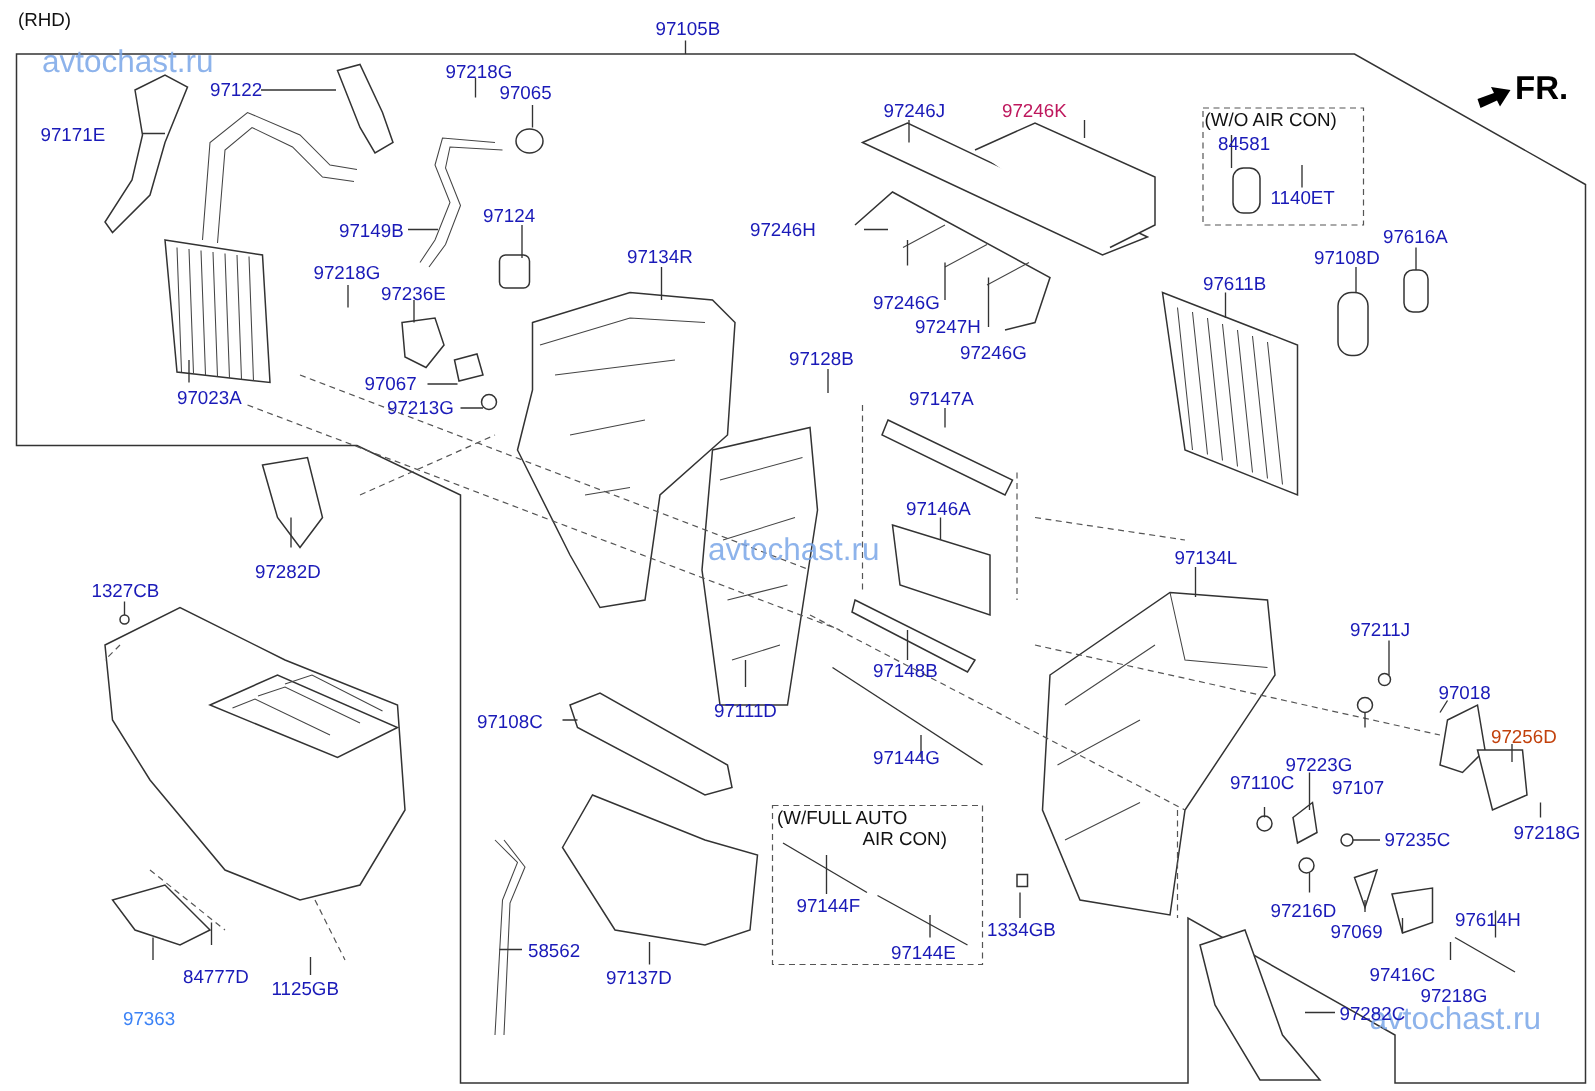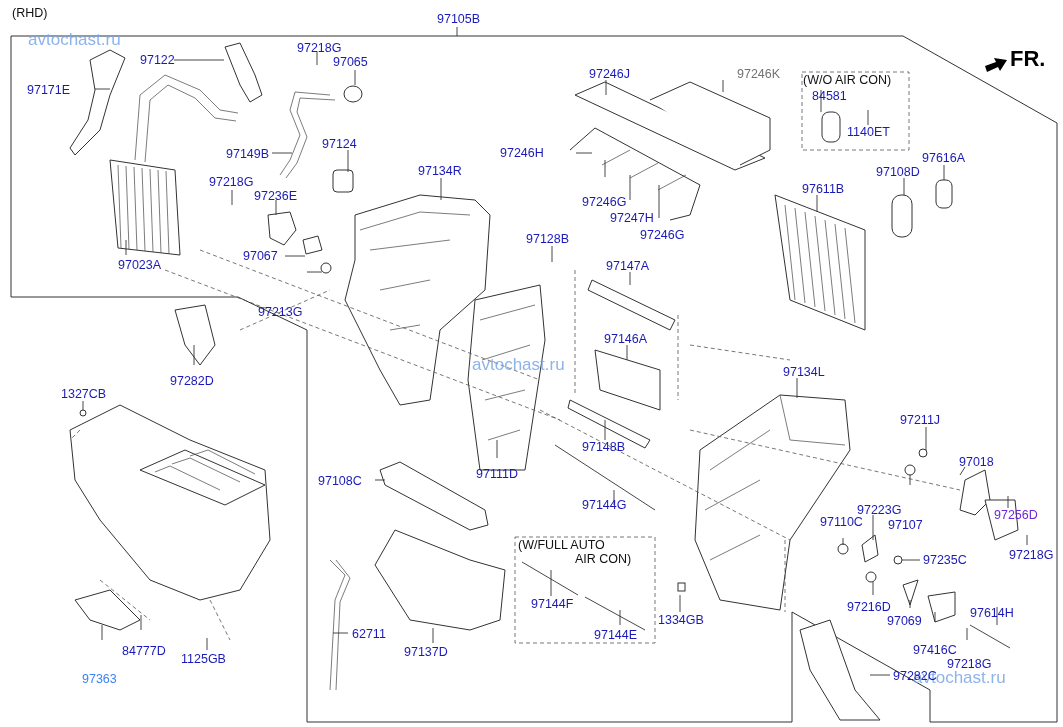--- a/index.html
+++ b/index.html
@@ -2,21 +2,21 @@
 <html><head>
 <meta charset="utf-8">
 <style>
   html, body { margin:0; padding:0; background:#ffffff; }
   body { width:1063px; height:727px; position:relative; overflow:hidden;
          font-family:"Liberation Sans", sans-serif; }
   #stage { position:absolute; left:0; top:0; width:1063px; height:566px; }
   .lbl { position:absolute; font-size:12.5px; color:#1a1ab8; white-space:nowrap;
          line-height:14px; cursor:pointer; }
   .note { position:absolute; font-size:12.5px; color:#111; white-space:nowrap; line-height:14px; }
-  .wm { position:absolute; font-size:17px; color:#7aa6e8; opacity:0.85; white-space:nowrap; }
+  .wm { position:absolute; font-size:21px; color:#7aa6e8; opacity:0.85; white-space:nowrap; }
   .fr { position:absolute; font-size:22px; font-weight:bold; color:#000; }
   svg { position:absolute; left:0; top:0; }
   .frame { fill:none; stroke:#333; stroke-width:1; }
   .dash { fill:none; stroke:#555; stroke-width:0.8; stroke-dasharray:4 3; }
   .lead { fill:none; stroke:#333; stroke-width:0.9; }
   .part { fill:#fff; stroke:#333; stroke-width:1; }
   .partl { fill:none; stroke:#444; stroke-width:0.7; }
 </style>
 </head>
 <body>
@@ -128,25 +128,25 @@
 <div class="lbl" style="left: 27px; top: 83px; color: rgb(26, 26, 184);">97171E</div>
 <div class="lbl" style="left: 140px; top: 53px; color: rgb(26, 26, 184);">97122</div>
 <div class="lbl" style="left: 297px; top: 41px; color: rgb(26, 26, 184);">97218G</div>
 <div class="lbl" style="left: 333px; top: 55px; color: rgb(26, 26, 184);">97065</div>
 <div class="lbl" style="left: 226px; top: 147px; color: rgb(26, 26, 184);">97149B</div>
 <div class="lbl" style="left: 322px; top: 137px; color: rgb(26, 26, 184);">97124</div>
 <div class="lbl" style="left: 209px; top: 175px; color: rgb(26, 26, 184);">97218G</div>
 <div class="lbl" style="left: 254px; top: 189px; color: rgb(26, 26, 184);">97236E</div>
 <div class="lbl" style="left: 118px; top: 258px; color: rgb(26, 26, 184);">97023A</div>
 <div class="lbl" style="left: 243px; top: 249px; color: rgb(26, 26, 184);">97067</div>
-<div class="lbl" style="left: 258px; top: 265px; color: rgb(26, 26, 184); margin-top: 40px;">97213G</div>
+<div class="lbl" style="left: 258px; top: 265px; color: rgb(26, 26, 184);">97213G</div>
 <div class="lbl" style="left: 418px; top: 164px; color: rgb(26, 26, 184);">97134R</div>
 <div class="lbl" style="left: 526px; top: 232px; color: rgb(26, 26, 184);">97128B</div>
 <div class="lbl" style="left: 589px; top: 67px; color: rgb(26, 26, 184);">97246J</div>
-<div class="lbl" style="left: 737px; top: 67px; color: #737373;">97246K</div>
+<div class="lbl" style="left: 668px; top: 67px; color: #be185d;">97246K</div>
 <div class="lbl" style="left: 500px; top: 146px; color: rgb(26, 26, 184);">97246H</div>
 <div class="lbl" style="left: 582px; top: 195px; color: rgb(26, 26, 184);">97246G</div>
 <div class="lbl" style="left: 610px; top: 211px; color: rgb(26, 26, 184);">97247H</div>
 <div class="lbl" style="left: 640px; top: 228px; color: rgb(26, 26, 184);">97246G</div>
 <div class="lbl" style="left: 812px; top: 89px; color: rgb(26, 26, 184);">84581</div>
 <div class="lbl" style="left: 847px; top: 125px; color: rgb(26, 26, 184);">1140ET</div>
 <div class="lbl" style="left: 876px; top: 165px; color: rgb(26, 26, 184);">97108D</div>
 <div class="lbl" style="left: 922px; top: 151px; color: rgb(26, 26, 184);">97616A</div>
 <div class="lbl" style="left: 802px; top: 182px; color: rgb(26, 26, 184); text-align: center;">97611B</div>
 <div class="lbl" style="left: 606px; top: 259px; color: rgb(26, 26, 184);">97147A</div>
@@ -154,33 +154,33 @@
 <div class="lbl" style="left: 170px; top: 374px; color: rgb(26, 26, 184);">97282D</div>
 <div class="lbl" style="left: 61px; top: 387px; color: rgb(26, 26, 184);">1327CB</div>
 <div class="lbl" style="left: 476px; top: 467px; color: rgb(26, 26, 184);">97111D</div>
 <div class="lbl" style="left: 582px; top: 440px; color: rgb(26, 26, 184);">97148B</div>
 <div class="lbl" style="left: 783px; top: 365px; color: rgb(26, 26, 184);">97134L</div>
 <div class="lbl" style="left: 318px; top: 474px; color: rgb(26, 26, 184);">97108C</div>
 <div class="lbl" style="left: 582px; top: 498px; color: rgb(26, 26, 184);">97144G</div>
 <div class="lbl" style="left: 900px; top: 413px; color: rgb(26, 26, 184);">97211J</div>
 <div class="lbl" style="left: 959px; top: 455px; color: rgb(26, 26, 184);">97018</div>
 <div class="lbl" style="left: 888px; top: 491px; color: rgb(26, 26, 184); margin-top: 27px;">97107</div>
-<div class="lbl" style="left: 994px; top: 484px; color: #6d28d9; margin-top: 24px;">97256D</div>
+<div class="lbl" style="left: 994px; top: 484px; color: #c2410c;">97256D</div>
 <div class="lbl" style="left: 857px; top: 503px; color: rgb(26, 26, 184);">97223G</div>
 <div class="lbl" style="left: 820px; top: 515px; color: rgb(26, 26, 184);">97110C</div>
 <div class="lbl" style="left: 1009px; top: 548px; color: rgb(26, 26, 184);">97218G</div>
 <div class="lbl" style="left: 923px; top: 553px; color: rgb(26, 26, 184);">97235C</div>
 <div class="lbl" style="left: 531px; top: 597px; color: rgb(26, 26, 184);">97144F</div>
 <div class="lbl" style="left: 594px; top: 628px; color: rgb(26, 26, 184);">97144E</div>
 <div class="lbl" style="left: 658px; top: 613px; color: rgb(26, 26, 184);">1334GB</div>
 <div class="lbl" style="left: 847px; top: 600px; color: rgb(26, 26, 184);">97216D</div>
 <div class="lbl" style="left: 887px; top: 614px; color: rgb(26, 26, 184);">97069</div>
 <div class="lbl" style="left: 970px; top: 606px; color: rgb(26, 26, 184);">97614H</div>
 <div class="lbl" style="left: 913px; top: 643px; color: rgb(26, 26, 184);">97416C</div>
 <div class="lbl" style="left: 947px; top: 657px; color: rgb(26, 26, 184);">97218G</div>
 <div class="lbl" style="left: 82px; top: 672px; color: #3b82f6;">97363</div>
 <div class="lbl" style="left: 122px; top: 644px; color: rgb(26, 26, 184);">84777D</div>
 <div class="lbl" style="left: 181px; top: 652px; color: rgb(26, 26, 184);">1125GB</div>
-<div class="lbl" style="left: 352px; top: 627px; color: rgb(26, 26, 184);">62711</div>
+<div class="lbl" style="left: 352px; top: 627px; color: rgb(26, 26, 184);">58562</div>
 <div class="lbl" style="left: 404px; top: 645px; color: rgb(26, 26, 184);">97137D</div>
 <div class="lbl" style="left: 893px; top: 669px; color: rgb(26, 26, 184);">97282C</div>
 
 </div>
 
 </body></html>

